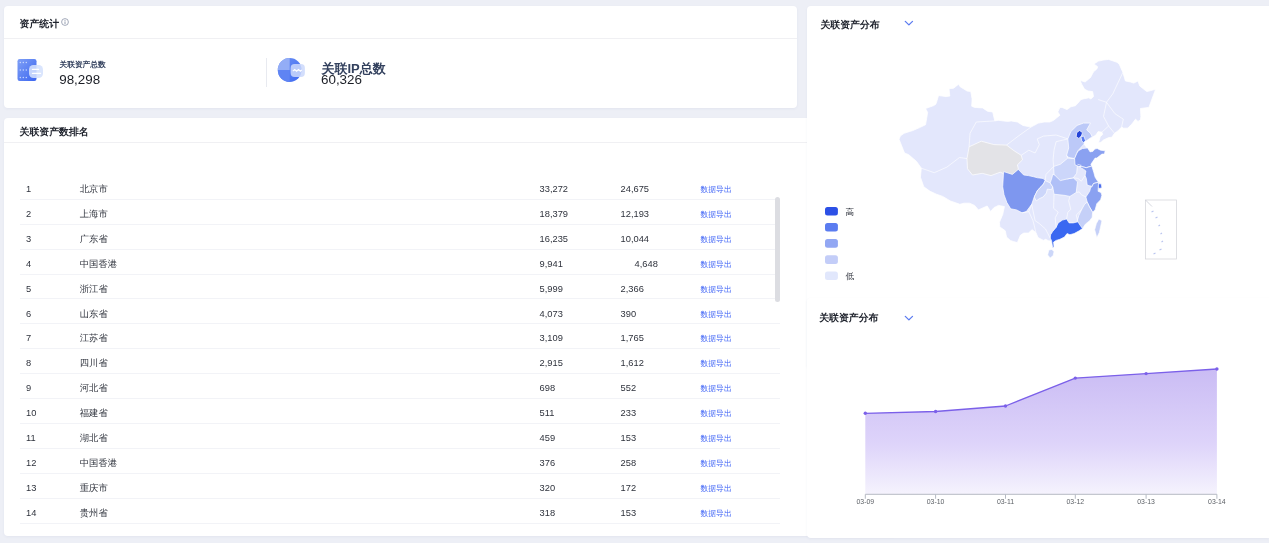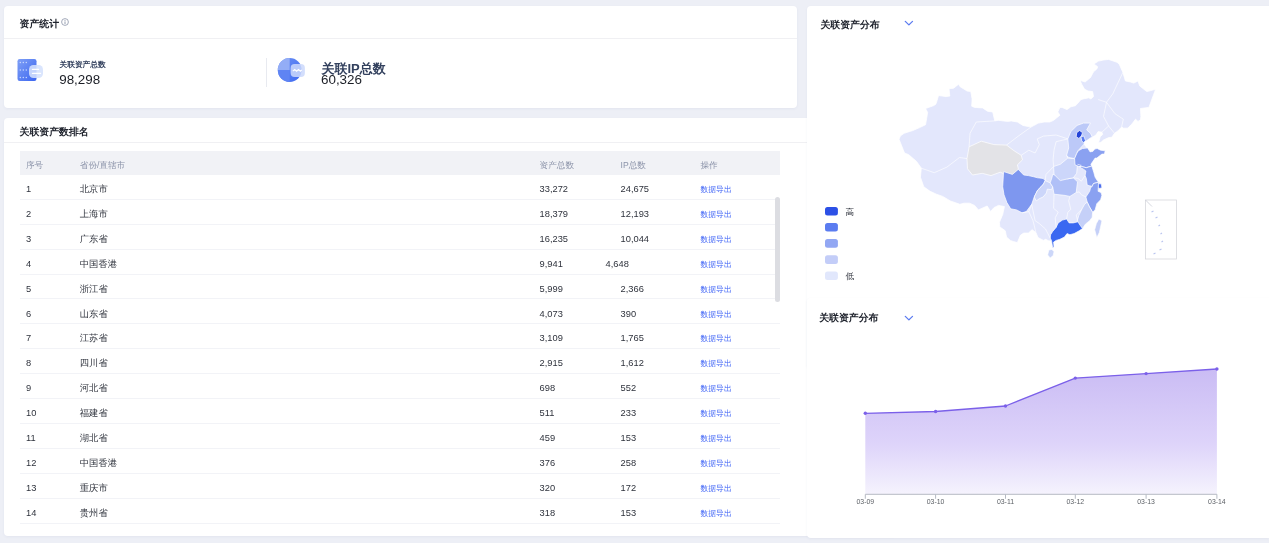--- a/index.html
+++ b/index.html
@@ -54,27 +54,20 @@
     <rect x="18.6" y="8.1" width="14.3" height="12.8" rx="4" fill="#ccd9fc" opacity="0.86"></rect>
     <path d="M20.8,15.2 l1.9,-1.7 l1.9,1.7 l1.9,-1.7 l1.9,1.7 l1.4,-1.3" stroke="#ffffff" stroke-width="1.1" fill="none"></path>
   </svg>
   <div style="position:absolute;left:317.5px;top:53.5px;font-size:13px;font-weight:bold;color:#33415e">关联IP总数</div>
   <div style="position:absolute;left:317px;top:65.7px;font-size:13.4px;font-weight:500;color:#1b1e26">60,326</div>
 </div>
 
 <div class="card" style="left:4px;top:118px;width:892px;height:417.5px;overflow:hidden">
   <div style="position:absolute;left:15.5px;top:6.5px;" class="ctitle">关联资产数排名</div>
   <div style="position:absolute;left:0;top:24.3px;width:100%;border-top:1px solid #f0f0f3"></div>
-  <div style="position:absolute;left:15.6px;top:32.5px;width:760.4px;height:24.5px;background:#f1f2f6;font-size:8.6px;color:#8b93a9;line-height:21.5px;padding-top:4.5px">
-      <span style="position:absolute;left:6.4px">序号</span>
-      <span style="position:absolute;left:60.2px">省份/直辖市</span>
-      <span style="position:absolute;left:520.0px">资产总数</span>
-      <span style="position:absolute;left:601.0px">IP总数</span>
-      <span style="position:absolute;left:680.9px">操作</span>
-    </div>
   <div class="tr" style="top:57.0px">
       <span style="position:absolute;left:6.4px">1</span>
       <span style="position:absolute;left:60.2px">北京市</span>
       <span style="position:absolute;left:520.0px">33,272</span>
       <span style="position:absolute;left:601.0px">24,675</span>
       <span style="position:absolute;left:680.9px"><a class="lk">数据导出</a></span>
     </div>
     <div class="tr" style="top:81.9px">
       <span style="position:absolute;left:6.4px">2</span>
       <span style="position:absolute;left:60.2px">上海市</span>
@@ -86,21 +79,21 @@
       <span style="position:absolute;left:6.4px">3</span>
       <span style="position:absolute;left:60.2px">广东省</span>
       <span style="position:absolute;left:520.0px">16,235</span>
       <span style="position:absolute;left:601.0px">10,044</span>
       <span style="position:absolute;left:680.9px"><a class="lk">数据导出</a></span>
     </div>
     <div class="tr" style="top:131.7px">
       <span style="position:absolute;left:6.4px">4</span>
       <span style="position:absolute;left:60.2px">中国香港</span>
       <span style="position:absolute;left:520.0px">9,941</span>
-      <span style="position:absolute;left:586px">4,648</span>
+      <span style="position:absolute;left:615px">4,648</span>
       <span style="position:absolute;left:680.9px"><a class="lk">数据导出</a></span>
     </div>
     <div class="tr" style="top:156.6px">
       <span style="position:absolute;left:6.4px">5</span>
       <span style="position:absolute;left:60.2px">浙江省</span>
       <span style="position:absolute;left:520.0px">5,999</span>
       <span style="position:absolute;left:601.0px">2,366</span>
       <span style="position:absolute;left:680.9px"><a class="lk">数据导出</a></span>
     </div>
     <div class="tr" style="top:181.5px">

